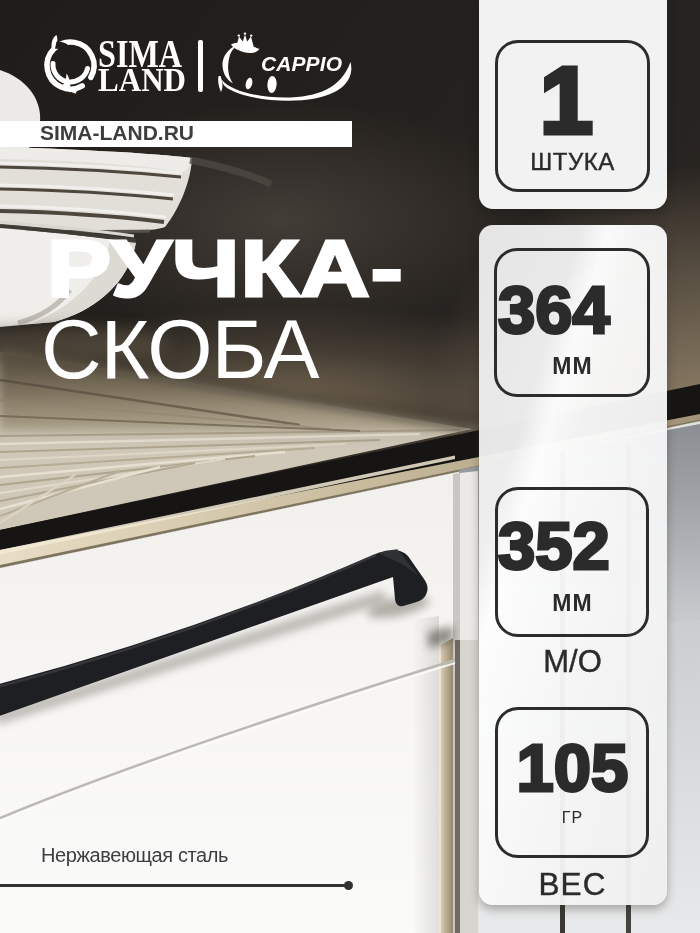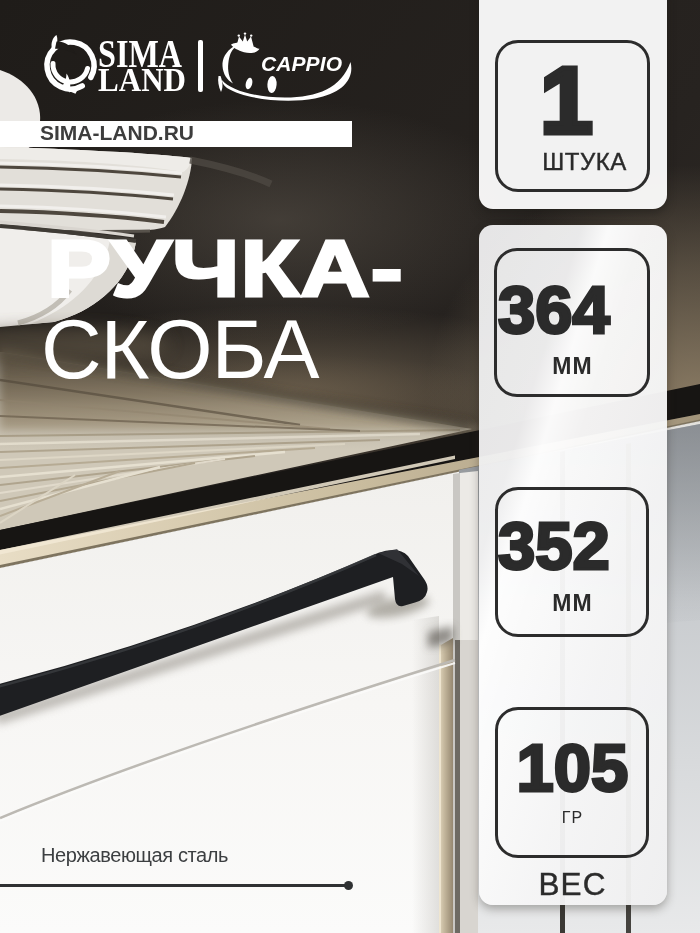--- a/index.html
+++ b/index.html
@@ -217,39 +217,40 @@
 <div class="abs" style="left:47px;top:223px;font-size:80px;font-weight:bold;color:#ffffff;-webkit-text-stroke:3px #ffffff;letter-spacing:1px;transform:scaleX(1.2);transform-origin:left top;">РУЧКА-</div>
 
 <div class="abs" style="left:41px;top:301px;font-size:84px;font-weight:normal;color:#ffffff;letter-spacing:-1.2px;">СКОБА</div>
 
 <div class="abs" style="left:479px;top:-18px;width:188px;height:227px;background:rgba(252,252,252,0.955);border-radius:14px;box-shadow:0 4px 9px rgba(30,27,23,0.5);"></div>
 
 <div class="abs" style="left:495px;top:40px;width:155px;height:152px;border:3.5px solid #2c2c2c;border-radius:23px;box-sizing:border-box;"></div>
 
 <div class="abs" style="left:492px;top:53px;width:149px;text-align:center;font-size:95px;font-weight:bold;color:#2b2b2b;-webkit-text-stroke:5px #2b2b2b;line-height:95px;">1</div>
 
-<div class="abs" style="left:498px;top:148px;width:149px;text-align:center;font-size:24px;color:#2b2b2b;letter-spacing:0.5px;margin-left:12px;-webkit-text-stroke:0.4px #2b2b2b;">ШТУКА</div>
+<div class="abs" style="left:498px;top:148px;width:149px;text-align:center;font-size:24px;color:#2b2b2b;letter-spacing:0.5px;-webkit-text-stroke:0.4px #2b2b2b;">ШТУКА</div>
 
 <div class="abs" style="left:479px;top:225px;width:188px;height:680px;background:rgba(252,252,252,0.955);border-radius:14px;box-shadow:0 4px 10px rgba(40,36,30,0.35);"></div>
 
 <div class="abs" style="left:479px;top:225px;width:188px;height:680px;border-radius:14px;background:linear-gradient(107deg, rgba(182,182,186,0.22) 0%, rgba(182,182,186,0.16) 26%, rgba(255,255,255,0.6) 33%, rgba(255,255,255,0) 42%, rgba(200,200,204,0.12) 65%, rgba(190,190,194,0.2) 100%);"></div>
 
 <div class="abs" style="left:494px;top:248px;width:156px;height:149px;border:3.5px solid #2c2c2c;border-radius:23px;box-sizing:border-box;"></div>
 
 <div class="abs" style="left:498px;top:276px;width:149px;font-size:67px;font-weight:bold;color:#2b2b2b;-webkit-text-stroke:3px #2b2b2b;line-height:67px;">364</div>
 
 <div class="abs" style="left:498px;top:353px;width:149px;text-align:center;font-size:23px;font-weight:bold;color:#2b2b2b;letter-spacing:1px;">ММ</div>
 
 
 <div class="abs" style="left:495px;top:487px;width:154px;height:150px;border:3.5px solid #2c2c2c;border-radius:23px;box-sizing:border-box;"></div>
 
 <div class="abs" style="left:498px;top:512px;width:149px;text-align:left;font-size:67px;font-weight:bold;color:#2b2b2b;-webkit-text-stroke:3px #2b2b2b;line-height:67px;">352</div>
 
 <div class="abs" style="left:498px;top:590px;width:149px;text-align:center;font-size:23px;font-weight:bold;color:#2b2b2b;letter-spacing:1px;">ММ</div>
 
+<div class="abs" style="left:498px;top:644px;width:149px;text-align:center;font-size:31px;color:#2b2b2b;-webkit-text-stroke:0.4px #2b2b2b;">М/О</div>
 
 <div class="abs" style="left:495px;top:707px;width:154px;height:151px;border:3.5px solid #2c2c2c;border-radius:23px;box-sizing:border-box;"></div>
 
 <div class="abs" style="left:498px;top:734px;width:149px;text-align:center;font-size:67px;font-weight:bold;color:#2b2b2b;-webkit-text-stroke:3px #2b2b2b;line-height:67px;">105</div>
 
 <div class="abs" style="left:498px;top:809px;width:149px;text-align:center;font-size:16px;color:#2b2b2b;letter-spacing:1px;">ГР</div>
 
 <div class="abs" style="left:498px;top:866px;width:149px;text-align:center;font-size:31.5px;color:#2b2b2b;letter-spacing:1px;-webkit-text-stroke:0.4px #2b2b2b;">ВЕС</div>
 
 <div class="abs" style="left:41px;top:844px;font-size:20px;color:#3c3f41;letter-spacing:-0.4px;">Нержавеющая сталь</div>

